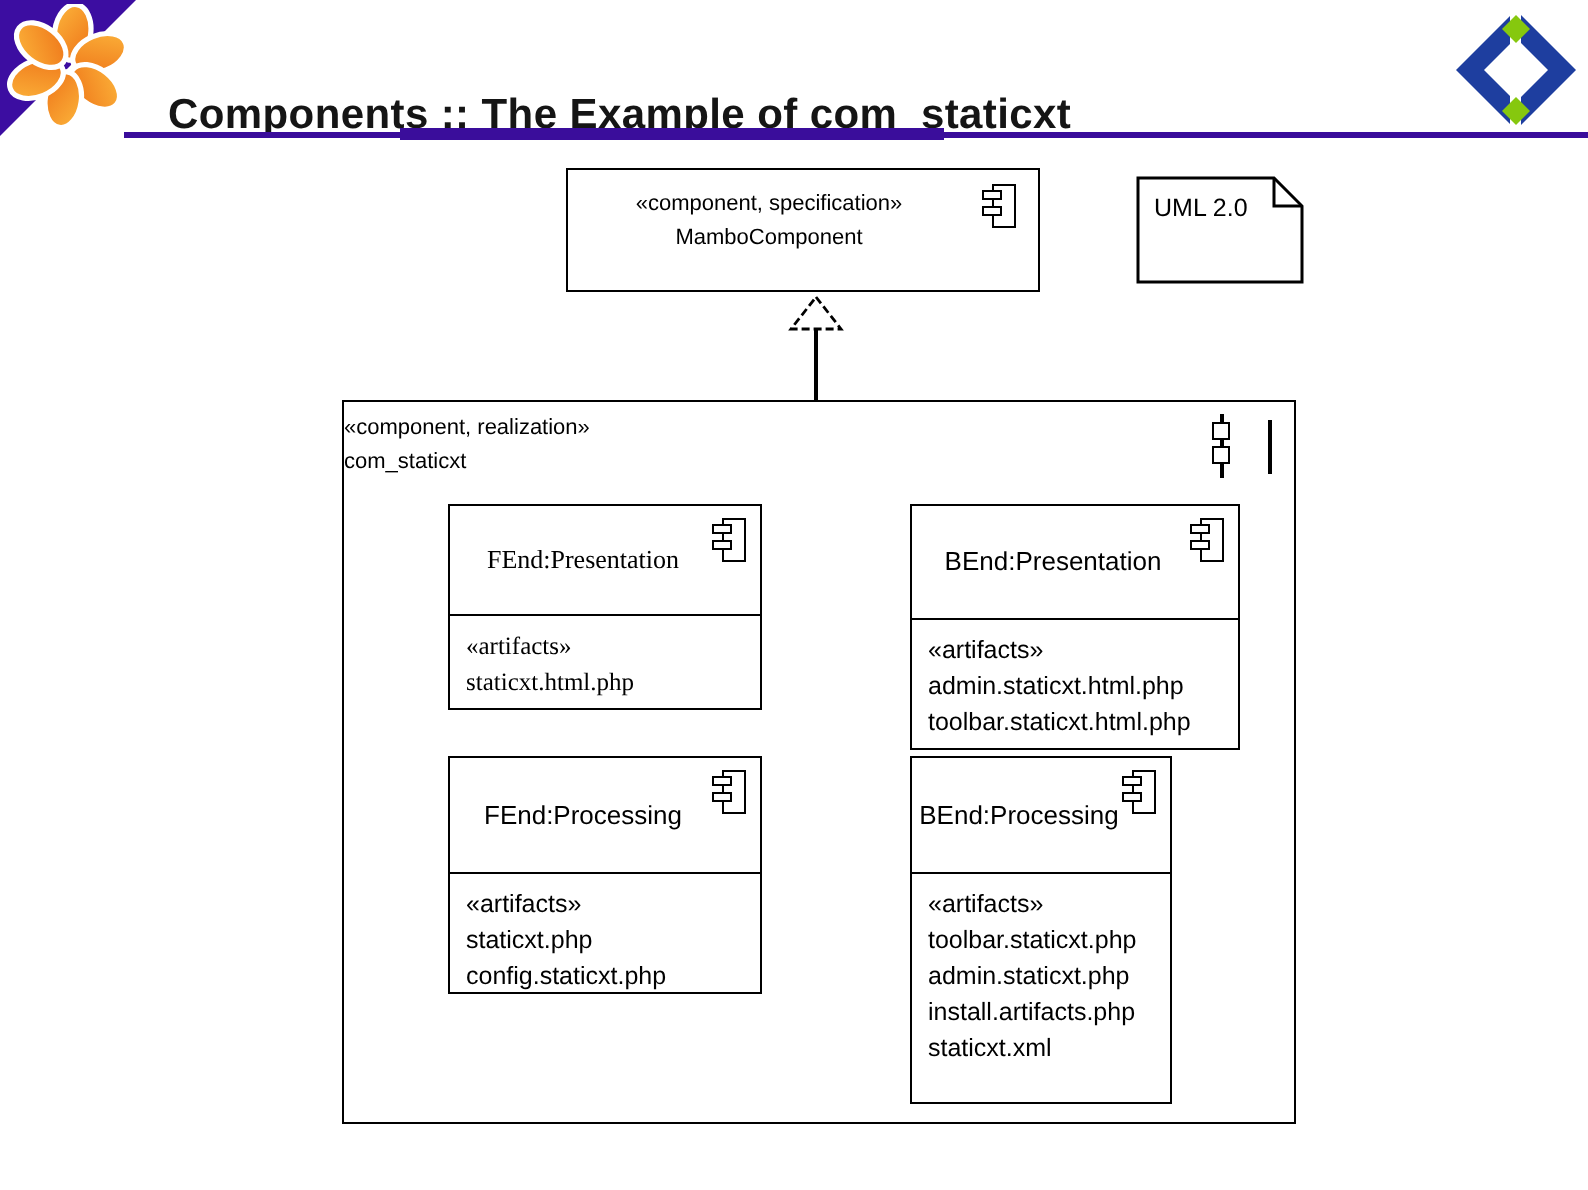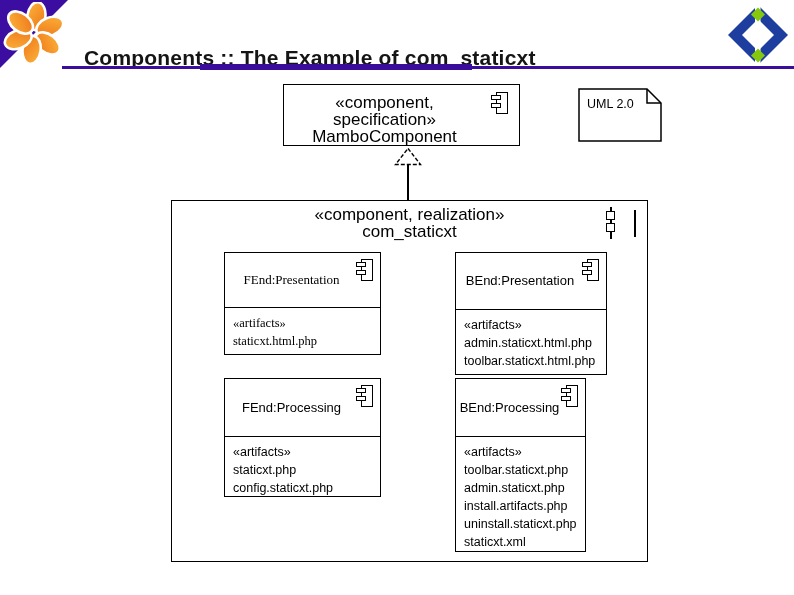--- a/index.html
+++ b/index.html
@@ -12,33 +12,33 @@
   .corner-triangle{position:absolute;left:0;top:0;width:68px;height:68px;
     background:#3c0da1;clip-path:polygon(0 0,100% 0,0 100%);}
   .flower{position:absolute;left:3px;top:2px;}
   .slide-title{position:absolute;left:84px;top:21px;font-size:21px;font-weight:bold;
     color:#151515;letter-spacing:0.2px;white-space:nowrap;margin-top:25px;}
   .rule-base{position:absolute;left:62px;top:66px;width:732px;height:3px;background:#3a0d9b;}
   .rule-thick{position:absolute;left:200px;top:64px;width:272px;height:6px;background:#3a0d9b;}
   .org-logo{position:absolute;left:727px;top:4px;}
   
   .dbox{position:absolute;border:1.5px solid #000;background:#fff;box-sizing:border-box;}
-  .dtext{font-size:17px;line-height:17px;}
+  .dtext{font-size:11px;line-height:17px;}
   
   .spec-box{left:283px;top:84px;width:237px;height:62px;}
   .spec-text{position:absolute;left:0;right:34px;top:9px;text-align:center;}
   
-  .uml-note{position:absolute;left:568px;top:88px;width:84px;height:54px;margin-left:10px;}
+  .uml-note{position:absolute;left:568px;top:88px;width:84px;height:54px;}
   .uml-note-text{position:absolute;left:9px;top:9px;font-size:12.5px;}
   
   .arrow-stem{position:absolute;left:407px;top:164px;width:1.5px;height:37px;background:#000;}
   .arrow-head{position:absolute;left:394px;top:147px;}
   
   .outer-box{left:171px;top:200px;width:477px;height:362px;}
-  .realization-text{position:absolute;left:0;width:100%;top:5px;text-align:center;}
+  .realization-text{position:absolute;left:0;width:100%;top:5px;text-align:left;}
   .note-anchor{position:absolute;left:634px;top:210px;width:1.5px;height:27px;background:#000;}
   
   .comp-icon{position:absolute;width:18px;height:22px;}
   .comp-icon .ci-body{position:absolute;left:5px;top:0;width:12px;height:100%;
     border:1.5px solid #000;background:#fff;box-sizing:border-box;}
   .comp-icon .ci-tab{position:absolute;left:0;width:10px;height:5px;
     border:1.5px solid #000;background:#fff;box-sizing:border-box;}
   .ci-tab.t1{top:3px}.ci-tab.t2{top:11px}
   
   .comp-icon-alt{position:absolute;width:12px;height:32px;}
@@ -46,21 +46,21 @@
   .comp-icon-alt .sq{position:absolute;left:1px;width:9px;height:9px;
     border:1.5px solid #000;background:#fff;box-sizing:border-box;}
   .sq.s1{top:4px}.sq.s2{top:16px}
   
   .part-name{position:relative;display:flex;align-items:center;justify-content:center;
     border-bottom:1.5px solid #000;box-sizing:border-box;font-size:13px;padding-right:22px;}
   .part-artifacts{padding:6px 0 0 8px;}
   .artifact-line{font-size:12.5px;line-height:18px;white-space:nowrap;}
   .part-a{left:224px;top:252px;width:157px;height:103px;font-family:Liberation Serif, serif;}
   .part-a .part-name{height:54.5px;}
-  .part-b{left:455px;top:252px;width:152px;height:123px;}
+  .part-b{left:455px;top:252px;width:165px;height:123px;}
   .part-b .part-name{height:56.5px;}
   .part-c{left:224px;top:378px;width:157px;height:119px;}
   .part-c .part-name{height:57.5px;}
   .part-d{left:455px;top:378px;width:131px;height:174px;}
   .part-d .part-name{height:57.5px;}
 </style>
 </head>
 <body>
 
 <div id="slide">
@@ -196,19 +196,18 @@
           <div class="ci-tab t1"></div>
           <div class="ci-tab t2"></div>
       </div>
     </div>
     <div class="part-artifacts">
       <div class="artifact-line">«artifacts»</div>
       <div>
           <div class="artifact-line">toolbar.staticxt.php</div>
           <div class="artifact-line">admin.staticxt.php</div>
           <div class="artifact-line">install.artifacts.php</div>
-          <div class="artifact-line">uninstall.staticxt.php</div>
           <div class="artifact-line">staticxt.xml</div>
         </div>
     </div>
   </div>
 
 </div>
 
 </body></html>

